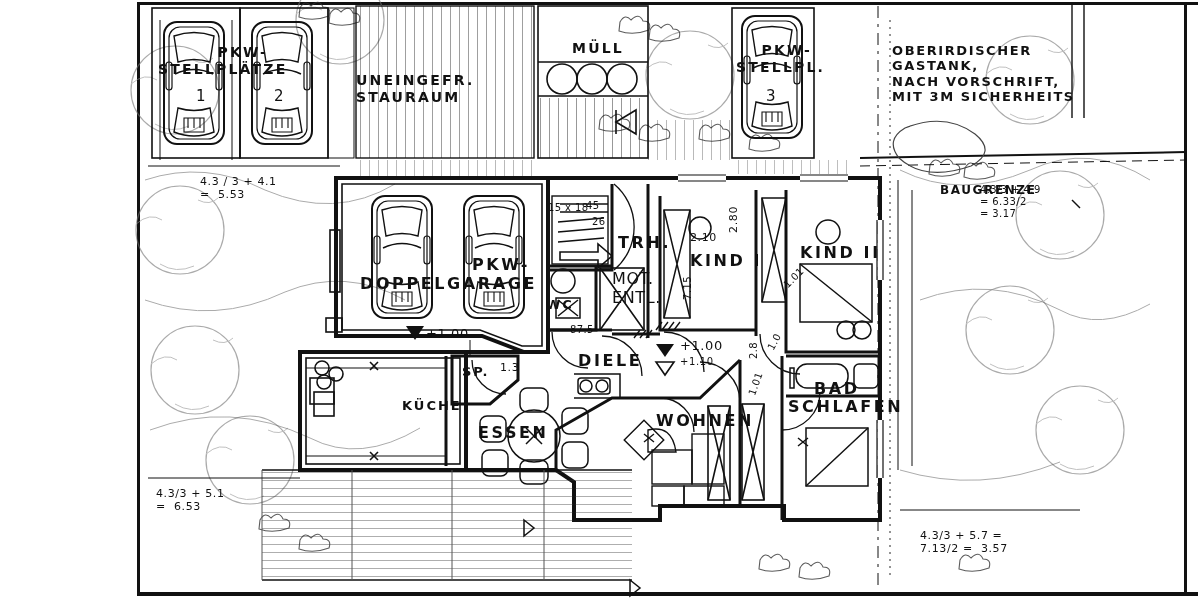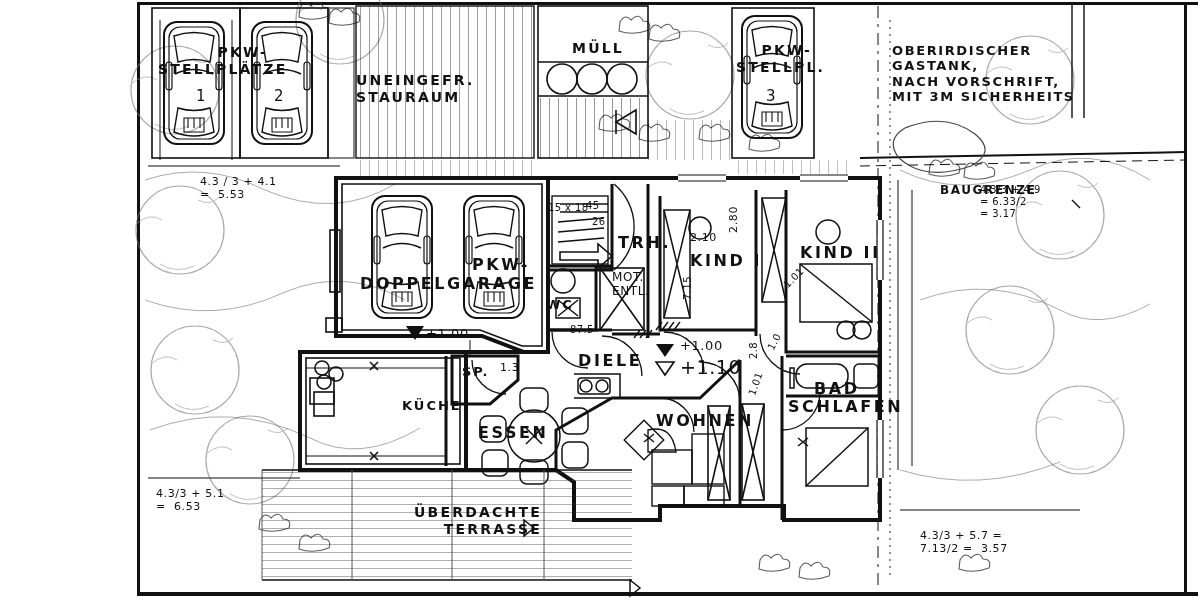--- a/index.html
+++ b/index.html
@@ -358,43 +358,41 @@
 STELLPLÄTZE</div>
 <div class="lbl dim" style="left:196px;top:88px;font-size:15px;">1</div>
 <div class="lbl dim" style="left:274px;top:88px;font-size:15px;">2</div>
 <div class="lbl outside" style="left:356px;top:60px;margin-top:12px;">UNEINGEFR.
 STAURAUM</div>
 <div class="lbl outside" style="left:572px;top:40px;">MÜLL</div>
 <div class="lbl outside ctr" style="left:736px;top:42px;width:76px;">PKW-
 STELLPL.</div>
 <div class="lbl dim" style="left:766px;top:88px;font-size:15px;">3</div>
 <div class="lbl note" style="left:940px;top:146px;font-size:12px;">BAUGRENZE</div>
-<div class="lbl outside ctr" style="left:392px;top:504px;width:150px;">ÜBERDACHTE
-TERRASSE</div>
 
 <div class="lbl note" style="left:892px;top:6px;">OBERIRDISCHER
 GASTANK,
 NACH VORSCHRIFT,
 MIT 3M SICHERHEITS</div>
 
 <div class="lbl room ctr" style="left:360px;top:256px;width:170px;">PKW-
 DOPPELGARAGE</div>
 <div class="lbl room" style="left:618px;top:234px;">TRH.</div>
 <div class="lbl room-sm" style="left:546px;top:297px;">WC</div>
 <div class="lbl room" style="left:578px;top:344px;margin-top:8px;">DIELE</div>
 <div class="lbl room-sm" style="left:402px;top:398px;">KÜCHE</div>
 <div class="lbl room-sm" style="left:462px;top:364px;">SP.</div>
 <div class="lbl room" style="left:478px;top:424px;">ESSEN</div>
 <div class="lbl room" style="left:656px;top:412px;">WOHNEN</div>
 <div class="lbl room" style="left:690px;top:252px;">KIND I</div>
 <div class="lbl room" style="left:800px;top:244px;">KIND II</div>
 <div class="lbl room" style="left:814px;top:340px;margin-top:40px;">BAD</div>
 <div class="lbl room" style="left:788px;top:398px;">SCHLAFEN</div>
 
-<div class="lbl dim" style="left:612px;top:270px;font-size:12px;">MOT.
+<div class="lbl dim" style="left:612px;top:270px;font-size:16px;">MOT.
 ENTL.</div>
 
 <div class="lbl dim" style="left:200px;top:176px;">4.3 / 3 + 4.1
 =  5.53</div>
 <div class="lbl dim" style="left:156px;top:488px;">4.3/3 + 5.1
 =  6.53</div>
 <div class="lbl dim-s" style="left:932px;top:184px;margin-left:48px;">4.3/3 + 4.9
 = 6.33/2
 = 3.17</div>
 <div class="lbl dim" style="left:920px;top:530px;">4.3/3 + 5.7 =
@@ -408,15 +406,15 @@
 <div class="lbl dim-s vert" style="left:682px;top:276px;">7.15</div>
 <div class="lbl dim-s" style="left:782px;top:272px;transform:rotate(-45deg);">1.01</div>
 <div class="lbl dim-s" style="left:744px;top:378px;transform:rotate(-70deg);">1.01</div>
 <div class="lbl dim" style="left:500px;top:362px;">1.3</div>
 <div class="lbl dim-s" style="left:570px;top:324px;">87.5</div>
 <div class="lbl dim-s vert" style="left:748px;top:342px;">2.8</div>
 <div class="lbl dim-s" style="left:766px;top:336px;transform:rotate(-62deg);">1.0</div>
 
 <div class="lbl dim" style="left:426px;top:326px;font-size:13px;">+1.00</div>
 <div class="lbl dim" style="left:680px;top:338px;font-size:13px;">+1.00</div>
-<div class="lbl dim" style="left:680px;top:356px;font-size:19px;">+1.10</div>
+<div class="lbl dim" style="left:680px;top:356px;font-size:10px;">+1.10</div>
 
 </div>
 
 </body></html>

